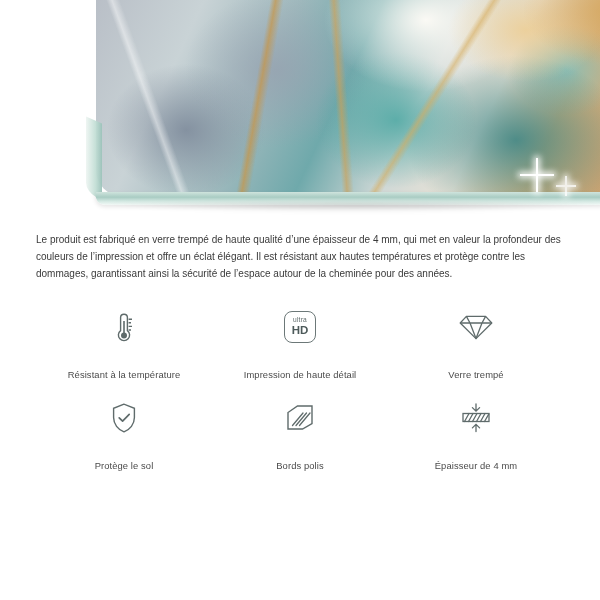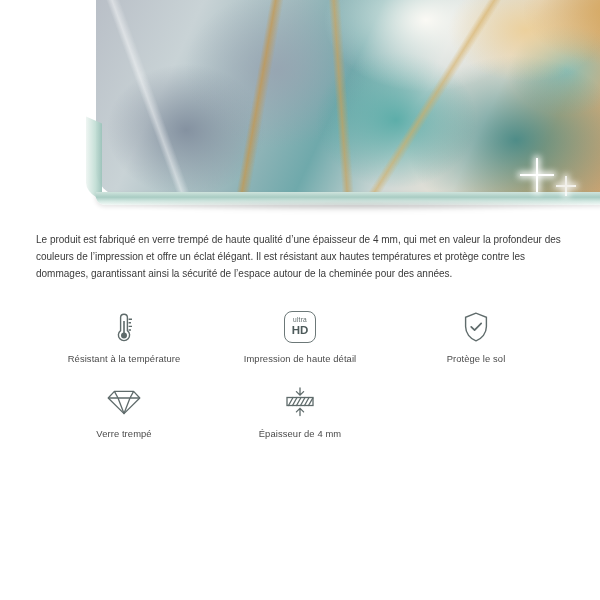--- a/index.html
+++ b/index.html
@@ -150,21 +150,21 @@
   }
   .feature-icon {
     width: 46px;
     height: 44px;
     display: flex;
     align-items: center;
     justify-content: center;
     color: #5f6b6b;
   }
   .feature-label {
-    margin-top: 4px;
+    margin-top: 20px;
     font-size: 9.4px;
     color: #4a4a4a;
     letter-spacing: 0.1px;
   }
   .hd-badge {
     width: 30px;
     height: 30px;
     border: 1.6px solid #6c7878;
     border-radius: 8px;
     display: flex;
@@ -214,38 +214,47 @@
           <div class="hd-badge">
             <span class="u">ultra</span>
             <span class="hd">HD</span>
           </div>
         </div>
         <div class="feature-label">Impression de haute détail</div>
       </div>
 
       <div class="feature">
         <div class="feature-icon">
+          <svg width="36" height="30" viewBox="0 0 36 30" fill="none" stroke="#5f6b6b" stroke-width="1.3" stroke-linejoin="round">
+            <path d="M8.4 4.4h19.2l6.2 6.6L18 26.6 2.2 11z"></path>
+            <path d="M2.2 11h31.6M8.4 4.4 12 11l6 15.6L24 11l3.6-6.6M12 11h12"></path>
+          </svg>
+        </div>
+        <div class="feature-label">Verre trempé</div>
+      </div>
+
+      <div class="feature">
+        <div class="feature-icon">
           <svg width="30" height="34" viewBox="0 0 30 34" fill="none" stroke="#5f6b6b" stroke-width="1.4">
             <path d="M15 3.2 4.6 7.3v9.2c0 6.6 4.4 12.1 10.4 14.3 6-2.2 10.4-7.7 10.4-14.3V7.3L15 3.2z"></path>
             <path d="M10.2 16.8l3.4 3.4 6.6-6.8" stroke-width="1.7" stroke-linecap="round" stroke-linejoin="round"></path>
           </svg>
         </div>
         <div class="feature-label">Protège le sol</div>
       </div>
 
       <div class="feature">
         <div class="feature-icon">
-          <svg width="36" height="30" viewBox="0 0 36 30" fill="none" stroke="#5f6b6b" stroke-width="1.3" stroke-linejoin="round">
-            <path d="M8.4 4.4h19.2l6.2 6.6L18 26.6 2.2 11z"></path>
-            <path d="M2.2 11h31.6M8.4 4.4 12 11l6 15.6L24 11l3.6-6.6M12 11h12"></path>
-          </svg>
-        </div>
-        <div class="feature-label">Verre trempé</div>
-      </div>
-
+          <svg width="32" height="30" viewBox="0 0 32 30" fill="none" stroke="#5f6b6b" stroke-width="1.3" stroke-linecap="round">
+            <path d="M4 26V9.5L13.5 3H28v17.5L18.5 26H4z" stroke-width="1.4"></path>
+            <path d="M8.5 22.5 19 10M12 22.5 22.5 10M15.5 22.5 26 10"></path>
+          </svg>
+        </div>
+        <div class="feature-label">Bords polis</div>
+      </div>
 
       <div class="feature">
         <div class="feature-icon">
           <svg width="34" height="32" viewBox="0 0 34 32" fill="none" stroke="#5f6b6b" stroke-width="1.3" stroke-linecap="round">
             <path d="M17 2v6.5M13.4 5.6 17 9.2l3.6-3.6"></path>
             <rect x="4" y="11.5" width="26" height="8" stroke-width="1.3"></rect>
             <path d="M5.5 19.5 10 11.5M9.5 19.5 14 11.5M13.5 19.5 18 11.5M17.5 19.5 22 11.5M21.5 19.5 26 11.5M25.5 19.5 29.8 12.1"></path>
             <path d="M17 29.5V23M13.4 25.9 17 22.3l3.6 3.6"></path>
           </svg>
         </div>

